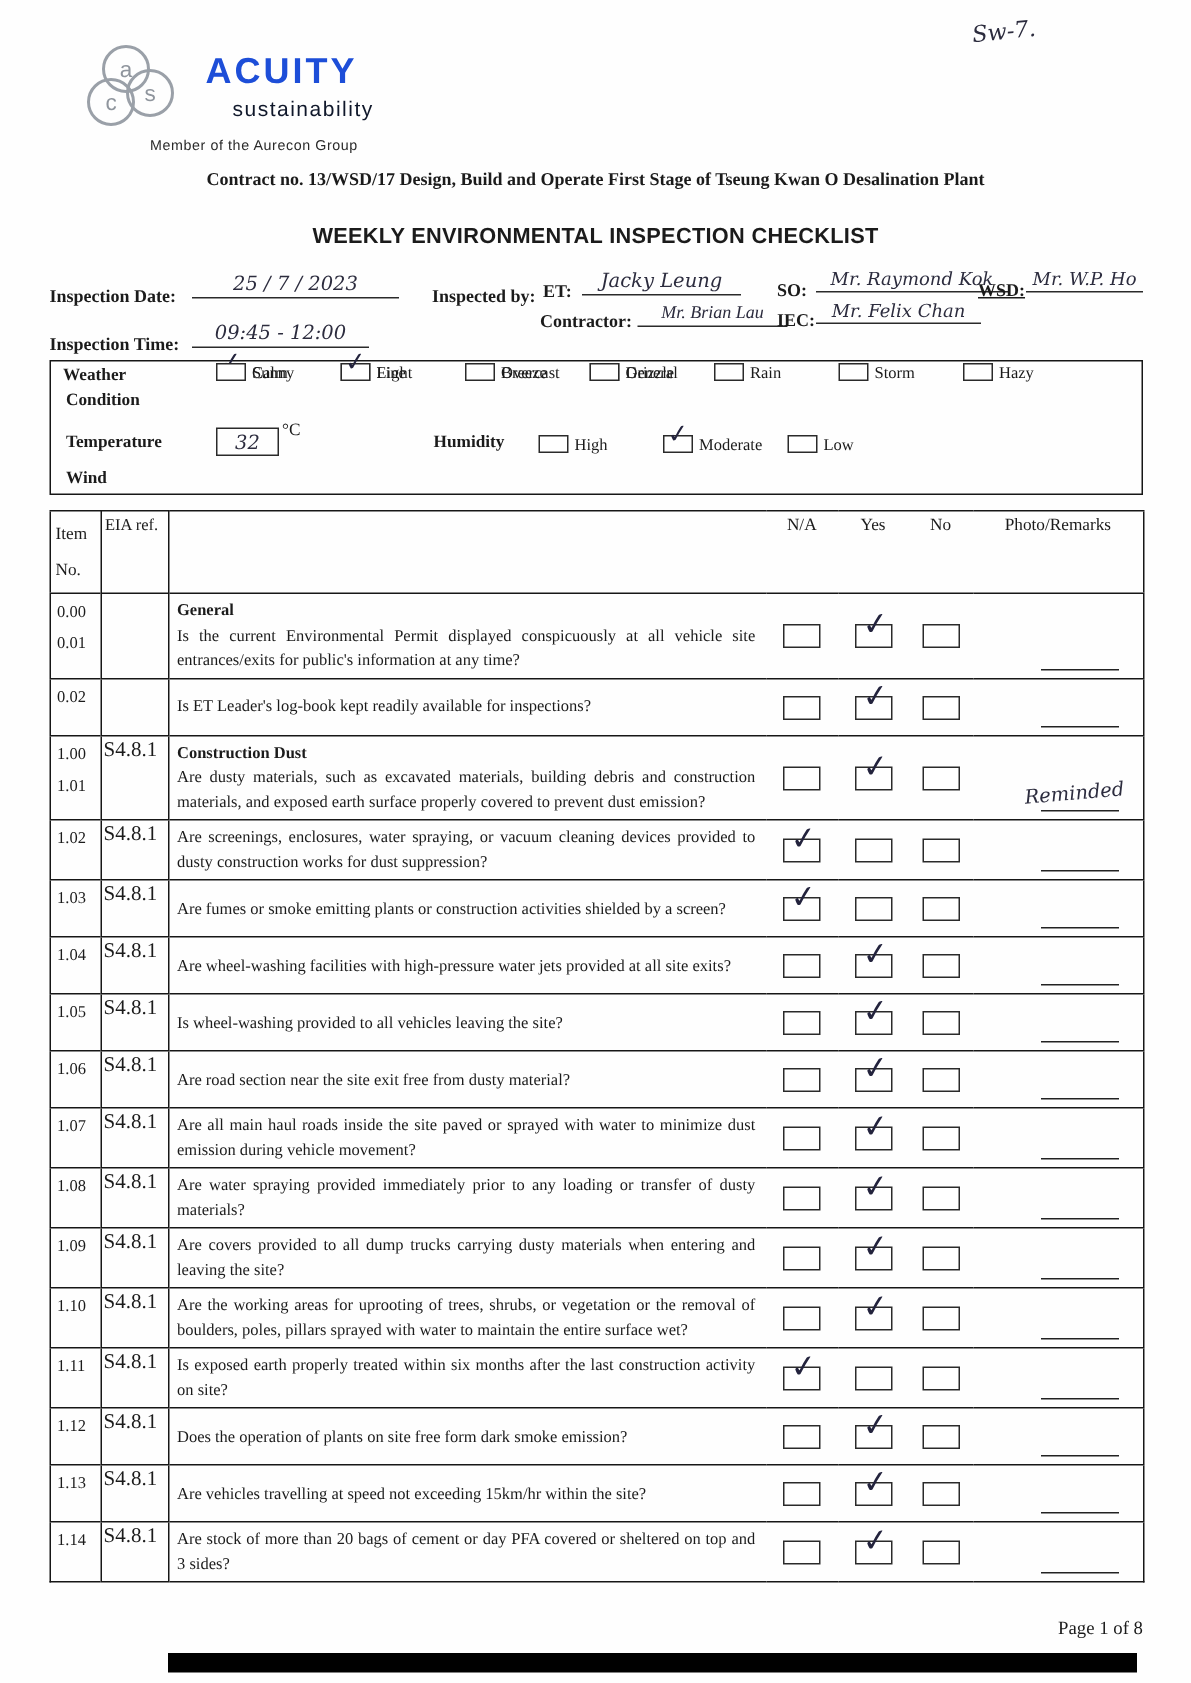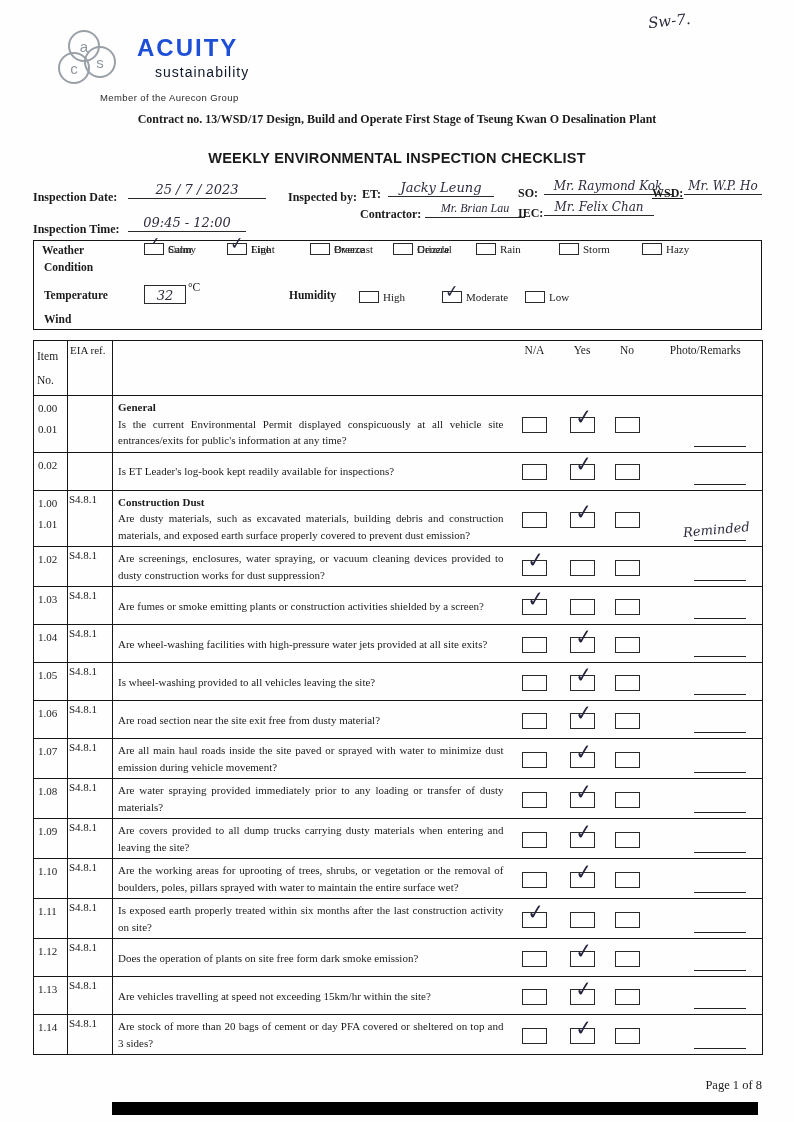--- a/index.html
+++ b/index.html
@@ -71,21 +71,21 @@
   .checklist { position:absolute; left:33px; top:340px; width:729px; border-collapse:collapse;
                table-layout:fixed; border:1.6px solid #161616; }
   .checklist th { border-top:1.6px solid #161616; font-weight:normal; font-size:11.5px;
                   vertical-align:top; padding:3px 2px; height:34px; }
   .checklist td { border-top:1.4px solid #161616; height:38px; }
   .b-item { border-right:1.4px solid #161616; }
   .b-eia  { border-right:1.4px solid #161616; }
   th.th-item { text-align:left; padding-left:3px; white-space:pre-line; line-height:2.1; }
   th.th-eia { text-align:left; padding-left:2px; font-size:11px; }
   td.c-item { font-size:11px; padding:2px 2px 2px 4px; vertical-align:top; white-space:pre-line; line-height:1.9; }
-  td.c-eia { font-size:11px; padding:2px 1px; vertical-align:top; }
+  td.c-eia { font-size:14px; padding:2px 1px; vertical-align:top; }
   td.c-q { font-size:11px; padding:3px 7px 3px 5px; text-align:justify; vertical-align:middle; line-height:1.5; }
   td.c-q .section { font-weight:bold; text-align:left; }
   td.c-chk { text-align:center; vertical-align:middle; }
   .cb.big { width:25px; height:16px; }
   .cb.big .mark { font-size:21px; top:-11px; left:4px; }
   td.c-rem { position:relative; }
   .rem-line { position:absolute; right:16px; bottom:5px; width:52px; height:0; border-bottom:1.2px solid #222; }
   .remark { position:absolute; right:12px; bottom:9px; font-size:13px; transform:rotate(-5deg); white-space:nowrap; }
 
   

